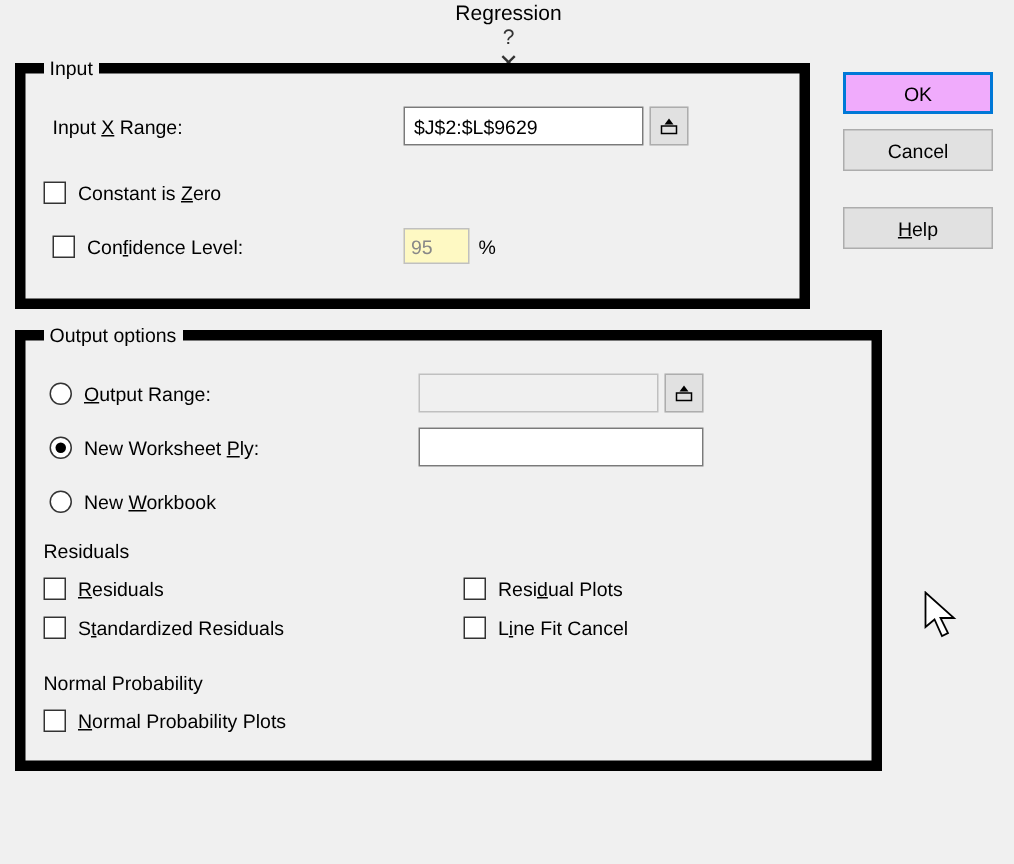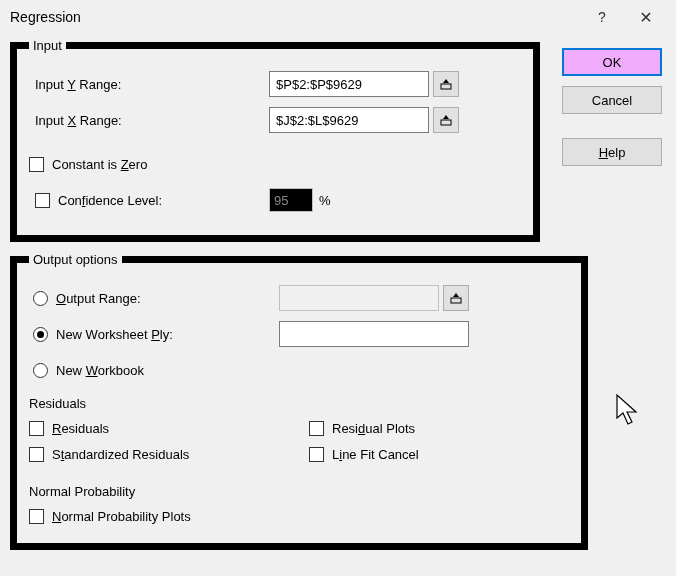--- a/index.html
+++ b/index.html
@@ -1,33 +1,33 @@
 <!DOCTYPE html>
 <html><head>
 <meta charset="utf-8">
 <style>
   * { box-sizing: border-box; font-family: "Segoe UI", Tahoma, sans-serif; font-size: 13px; }
   body { margin: 0; background: #f0f0f0; width: 676px; height: 576px; overflow: hidden; color: #000; }
   .dialog { width: 676px; height: 576px; background: #f0f0f0; position: relative; }
-  .titlebar { height: 34px; display: flex; align-items: center; padding: 0 8px 0 10px; }
+  .titlebar { height: 34px; display: flex; align-items: center; padding: 0 8px 0 10px; flex-direction: column; }
   .title { font-size: 14px; flex: 1; }
   .titlebar .sysbtn { width: 44px; height: 30px; display: flex; align-items: center; justify-content: center; font-size: 14px; color: #333; }
   .body { position: absolute; top: 38px; left: 10px; right: 10px; bottom: 10px; }
   .mainarea { position: absolute; left: 0; top: 0; width: 530px; }
   .sidebtns { position: absolute; right: 0; top: 10px; width: 104px; }
   .btn { width: 100px; height: 28px; background: #e1e1e1; border: 1px solid #adadad; margin-bottom: 10px; display:flex; align-items:center; justify-content:center; cursor:default; }
   .btn.default { border: 2px solid #0078d7; background:#f0abfc; }
   .btn.help { margin-top: 24px; }
   fieldset { border: 7px solid #000000; margin: 0 0 10px 0; padding: 10px 12px 14px 12px; position: relative; }
   legend { padding: 0 4px; color: #000; }
   .row { display: flex; align-items: center; height: 30px; margin: 6px 0; }
   .lbl { width: 240px; }
   .txt { width: 160px; height: 26px; border: 1px solid #7a7a7a; background: #fff; padding: 2px 6px; font-size: 13px; }
   .txt.dis { background:#f0f0f0; color:#888; border-color:#c0c0c0; }
-  .smalltxt { width:44px; height:24px; border:1px solid #c0c0c0; background:#000000; color:#888; padding:2px 4px; text-align:left;}
+  .smalltxt { width:44px; height:24px; border:1px solid #c0c0c0; background:#fef9c3; color:#888; padding:2px 4px; text-align:left;}
   .refbtn { width: 26px; height: 26px; border: 1px solid #adadad; background: #e1e1e1; margin-left: 4px; display:flex; align-items:center; justify-content:center; }
   .chkrow { display:flex; align-items:center; height:26px; }
   .chk { width:15px; height:15px; border:1px solid #333; background:#fff; display:flex; align-items:center; justify-content:center; margin-right:8px; }
   .chk.checked::after { content:""; width:9px; height:5px; border-left:2px solid #000; border-bottom:2px solid #000; transform: rotate(-50deg) translate(1px,-1px); }
   .radio { width:15px; height:15px; border:1px solid #333; border-radius:50%; background:#fff; margin-right:8px; display:flex; align-items:center; justify-content:center; }
   .radio.sel::after { content:""; width:7px; height:7px; background:#000; border-radius:50%; }
   .u { text-decoration: underline; }
   .subhead { height:24px; display:flex; align-items:center; border-bottom: none; margin-top:6px; }
   .gridchk { display:flex; }
   .gridcol { width: 260px; }
@@ -45,32 +45,20 @@
     <div class="sysbtn" style="font-size:16px;">✕</div>
   </div>
 
   <div class="body">
 
     <div class="mainarea">
 
       <fieldset>
         <legend>Input</legend>
 
-        <div class="row">
-          <div class="lbl" style="padding-left:6px;">
-            <span>Input </span><span class="u">Y</span><span> Range:</span>
-          </div>
-          <input class="txt" value="$P$2:$P$9629" style="">
-          <div class="refbtn">
-            <svg width="12" height="12">
-                <rect x="1" y="6" width="10" height="5" fill="none" stroke="#000"></rect>
-                <path d="M6 1 L3 5 L9 5 Z" fill="#000"></path>
-              </svg>
-          </div>
-        </div>
 
         <div class="row">
           <div class="lbl" style="padding-left:6px;">
             <span>Input </span><span class="u">X</span><span> Range:</span>
           </div>
           <input class="txt" value="$J$2:$L$9629" style="">
           <div class="refbtn">
             <svg width="12" height="12">
                 <rect x="1" y="6" width="10" height="5" fill="none" stroke="#000"></rect>
                 <path d="M6 1 L3 5 L9 5 Z" fill="#000"></path>

